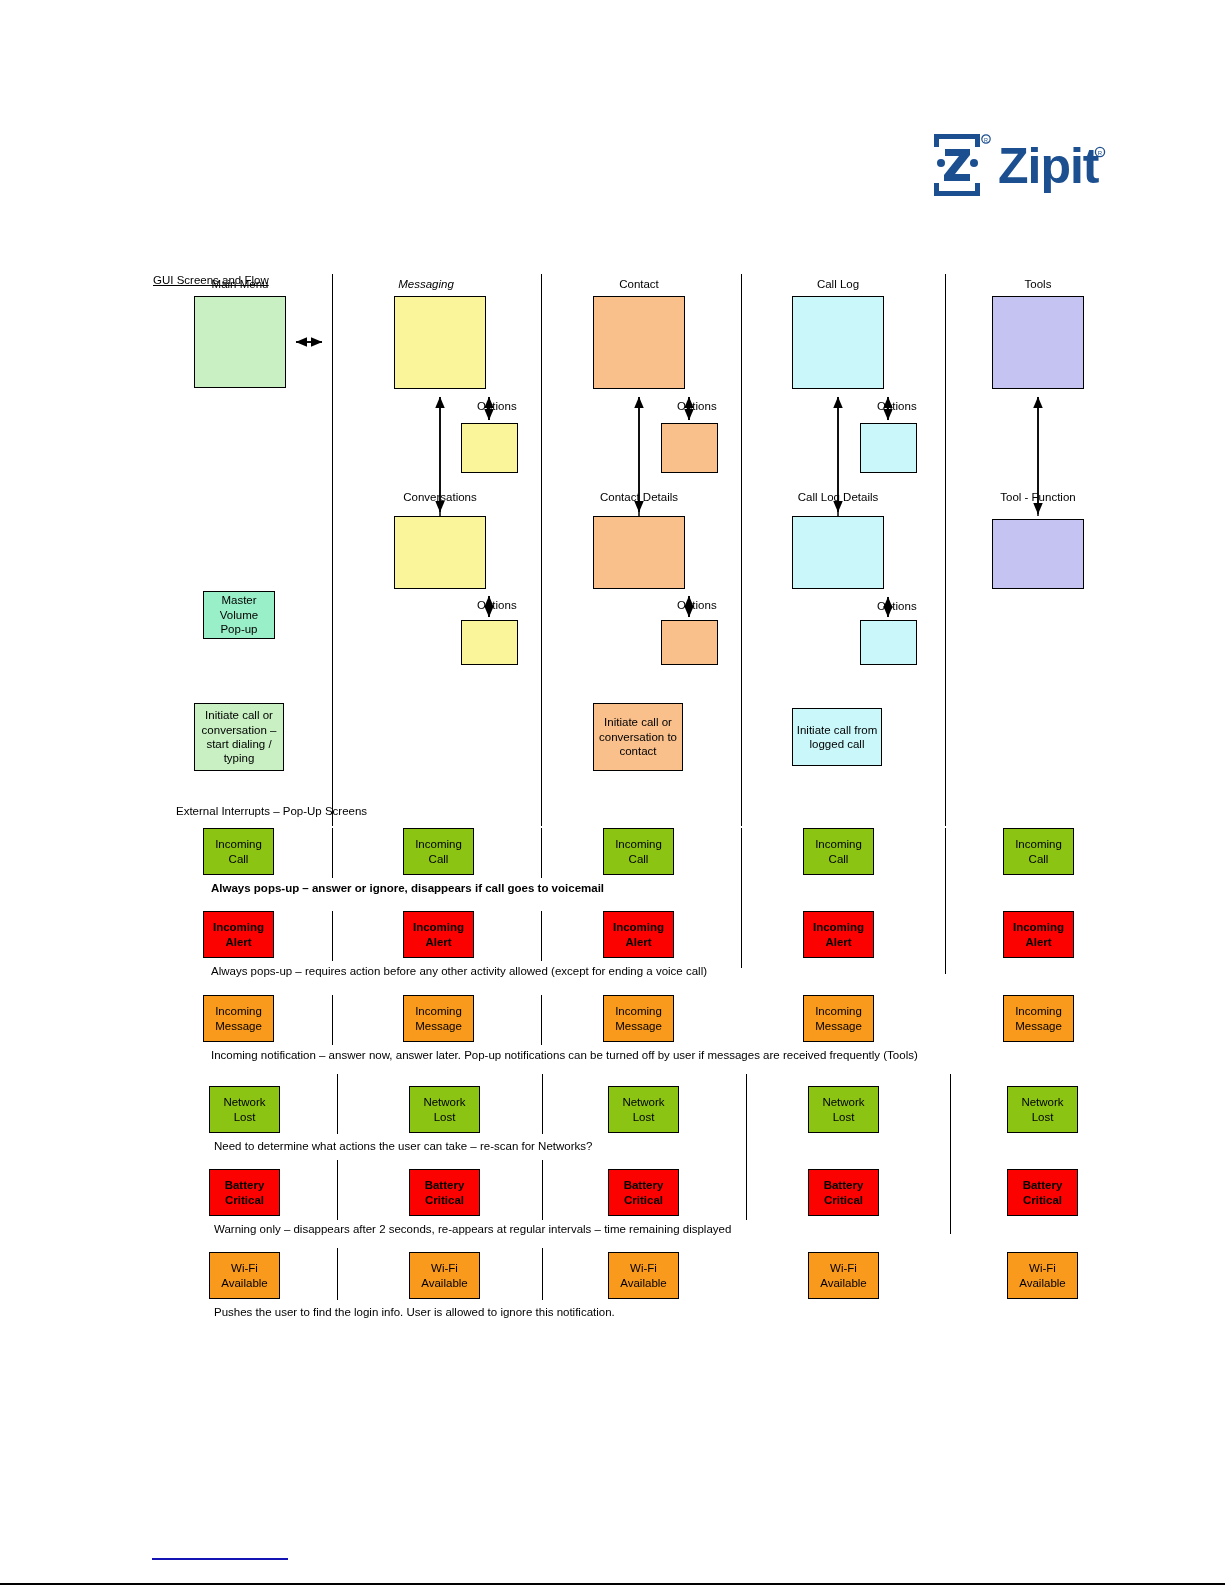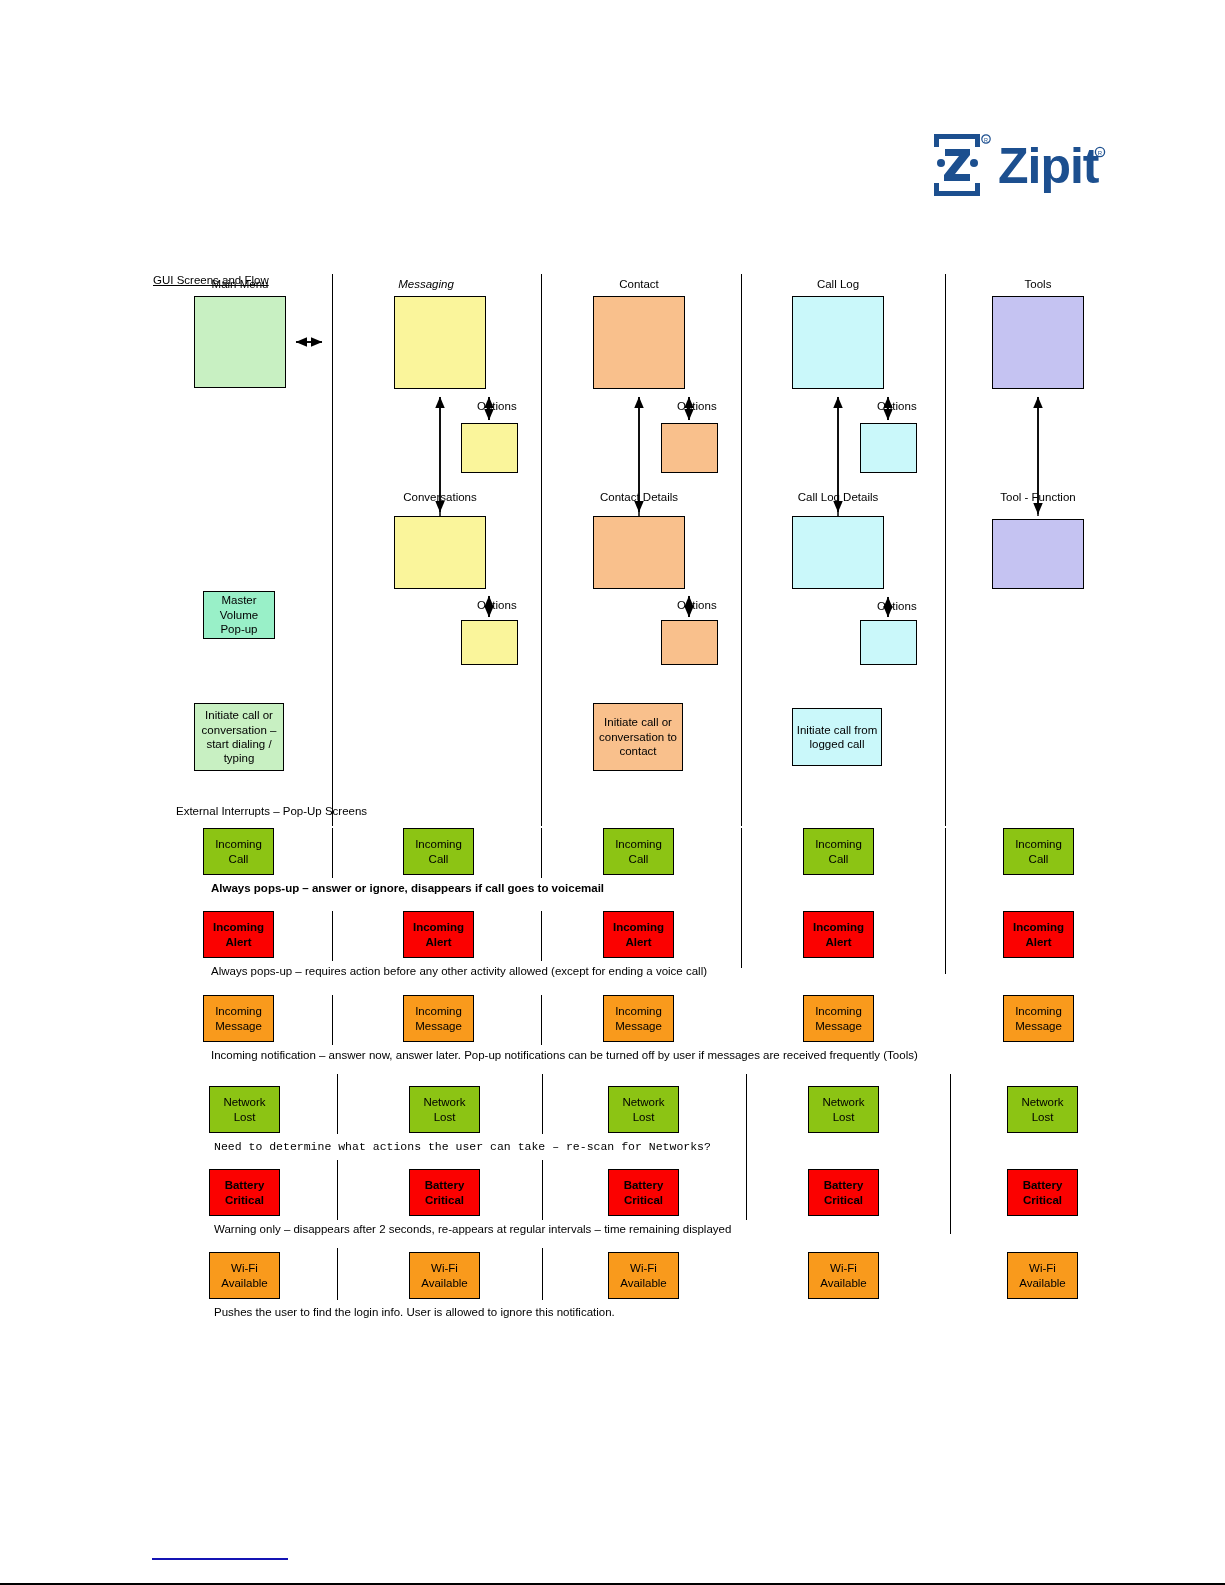--- a/index.html
+++ b/index.html
@@ -182,21 +182,21 @@
     </div>
   <div class="box" style="left:608px;top:1086px;width:71px;height:47px;background:#8CC414;">
     <span>Network<br>Lost</span>
     </div>
   <div class="box" style="left:808px;top:1086px;width:71px;height:47px;background:#8CC414;">
     <span>Network<br>Lost</span>
     </div>
   <div class="box" style="left:1007px;top:1086px;width:71px;height:47px;background:#8CC414;">
     <span>Network<br>Lost</span>
     </div>
-  <div class="caption" style="left:214px;top:1140px;font-family:Liberation Mono, monospace;">Need to determine what actions the user can take – re-scan for Networks?</div>
+  <div class="caption" style="left:214px;top:1140px;">Need to determine what actions the user can take – re-scan for Networks?</div>
 
   <div class="box bold" style="left:209px;top:1169px;width:71px;height:47px;background:#FB0100;">
     <span>Battery<br>Critical</span>
     </div>
   <div class="box bold" style="left:409px;top:1169px;width:71px;height:47px;background:#FB0100;">
     <span>Battery<br>Critical</span>
     </div>
   <div class="box bold" style="left:608px;top:1169px;width:71px;height:47px;background:#FB0100;">
     <span>Battery<br>Critical</span>
     </div>

